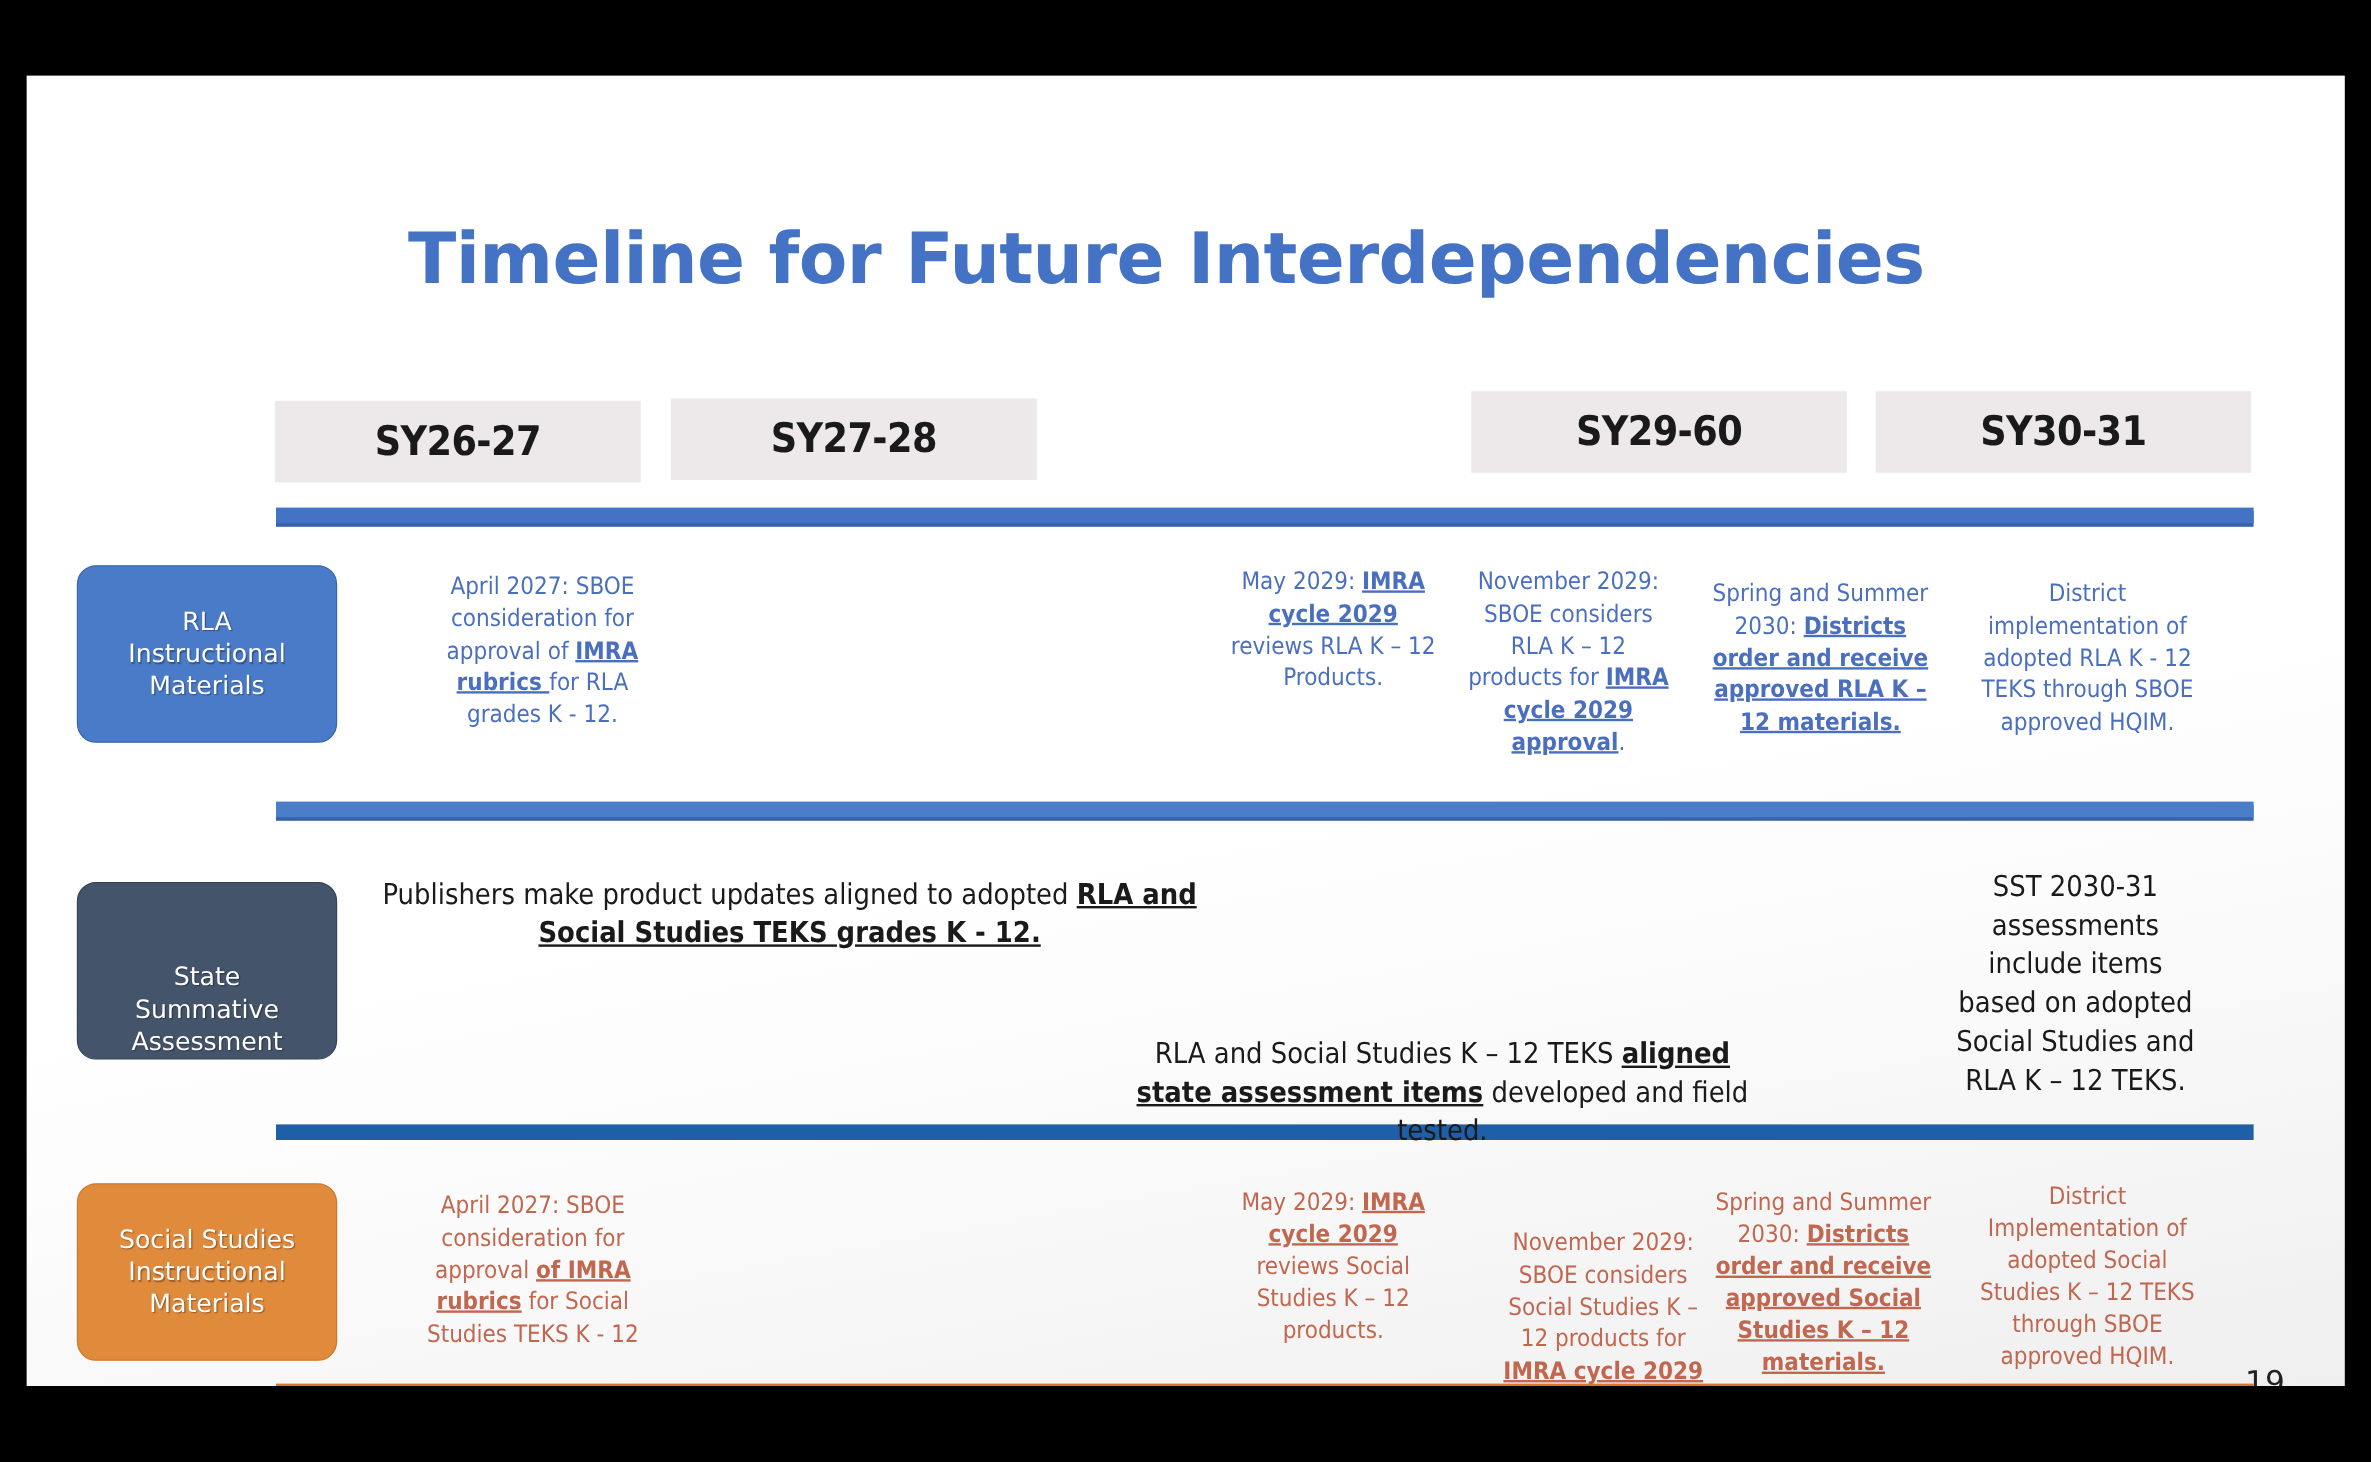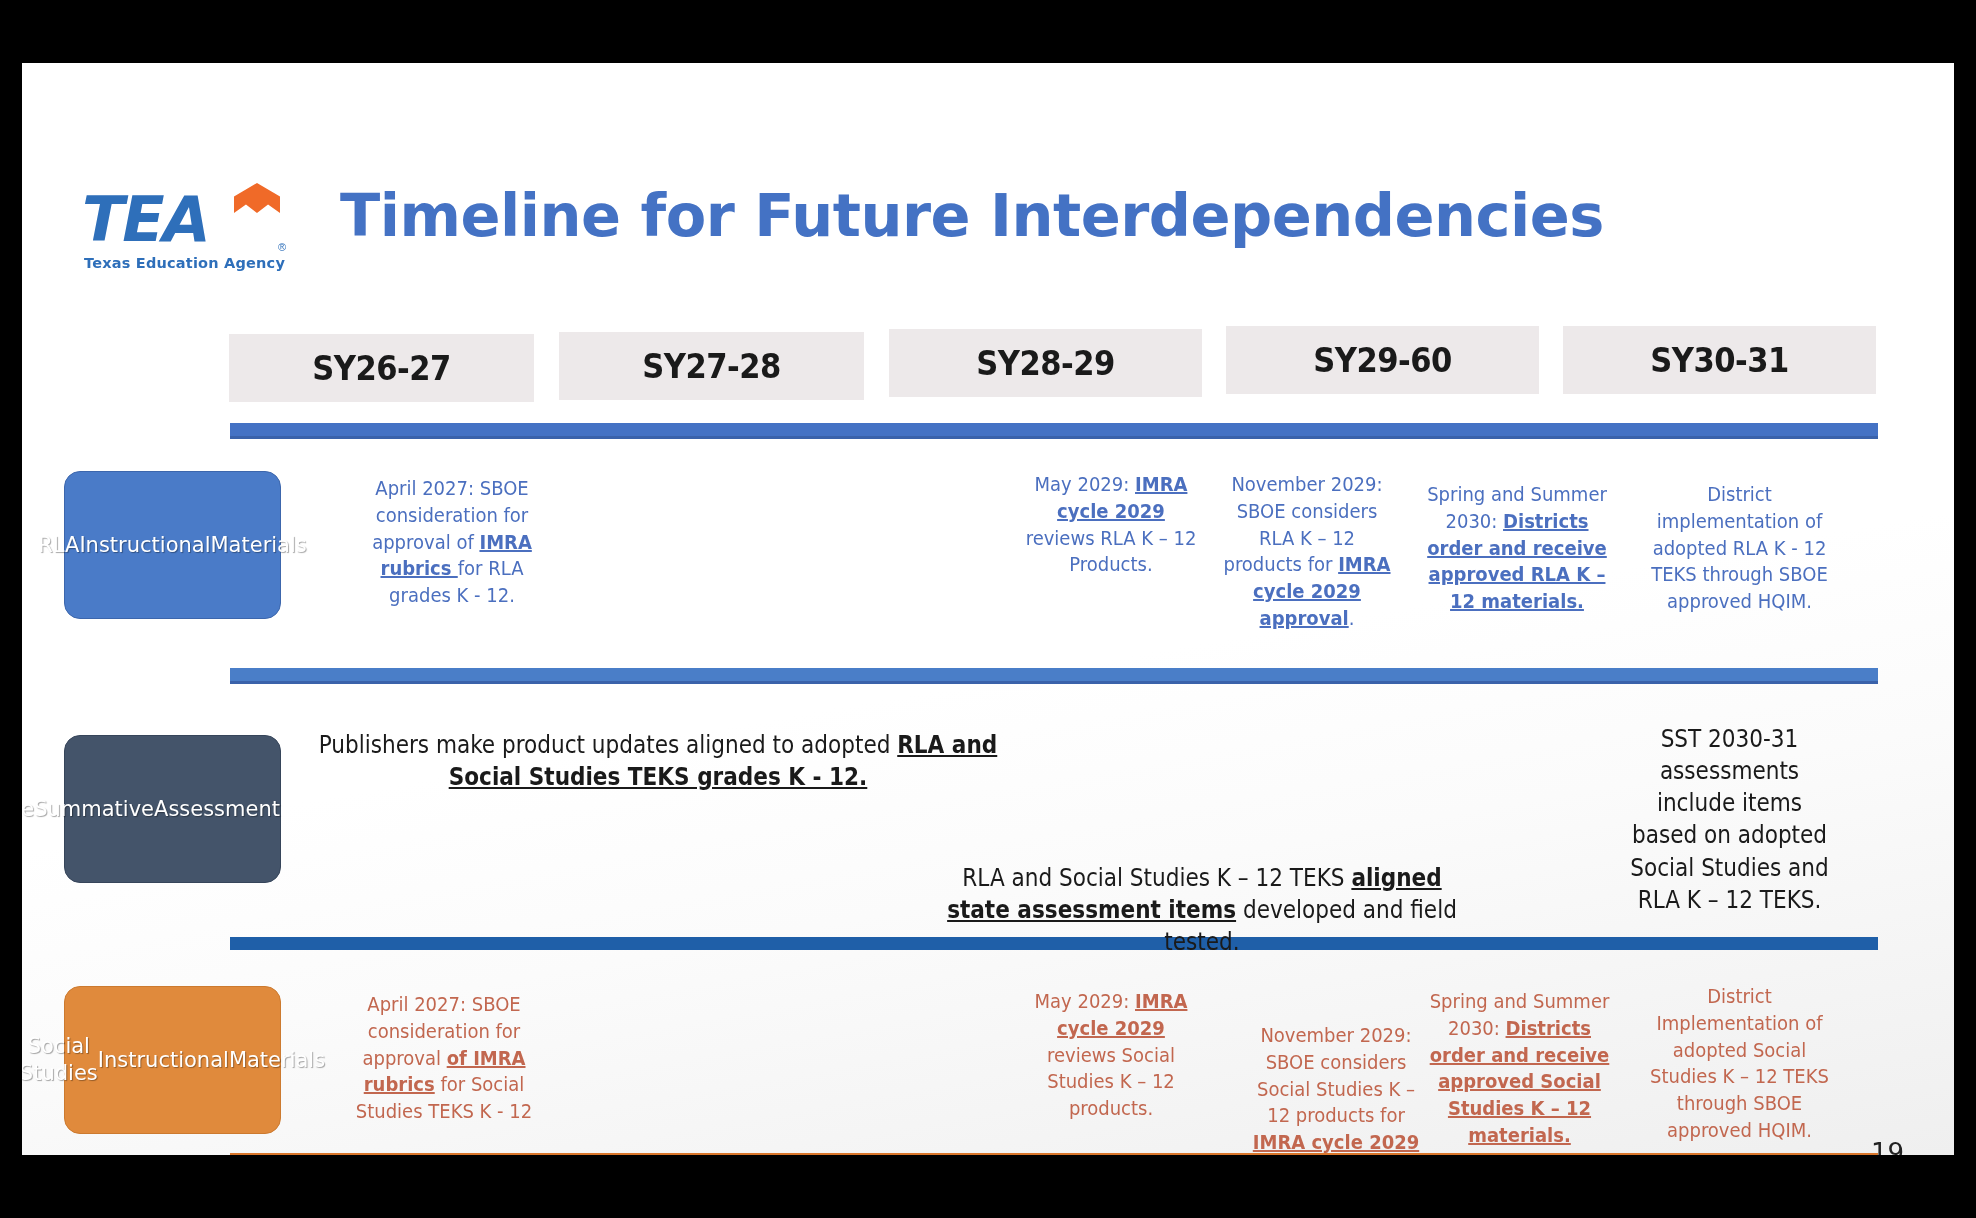--- a/index.html
+++ b/index.html
@@ -136,20 +136,21 @@
   #bar-3 { top: 874px; }
   #bar-4 { top: 1090px; }
 
   
   .cat-pill {
     position: absolute;
     left: 42px;
     width: 215px;
     border-radius: 16px;
     display: flex;
+    flex-direction: column;
     align-items: center;
     justify-content: center;
     font-family: "DejaVu Sans", sans-serif;
     font-size: 21px;
     font-weight: 400;
     color: #FFFFFF;
     text-align: center;
     line-height: 1.28;
     text-shadow: 1px 1px 1px rgba(0,0,0,0.35);
   }
@@ -203,33 +204,26 @@
     width: 22px; height: 1092px;
     background: #000;
   }
 </style>
 </head>
 <body>
 
 <div id="slide-frame">
   <div id="slide">
 
-    <div id="logo">
-      <div class="tea-wordmark">TEA</div>
-      <div class="tea-cap"></div>
-      <div class="tea-reg">®</div>
-      <div class="tea-sub">Texas Education Agency</div>
-    </div>
 
     <div id="slide-title">Timeline for Future Interdependencies</div>
 
     <div id="year-row">
       <div class="year-chip c0">SY26-27</div>
       <div class="year-chip c1">SY27-28</div>
-      <div class="year-chip c2">SY28-29</div>
       <div class="year-chip c3">SY29-60</div>
       <div class="year-chip c4">SY30-31</div>
     </div>
 
     <div class="bar blue" id="bar-1"></div>
     <div class="bar blue2" id="bar-2"></div>
     <div class="bar steel" id="bar-3"></div>
     <div class="bar orange" id="bar-4"></div>
 
     <div class="cat-pill" id="pill-rla">

